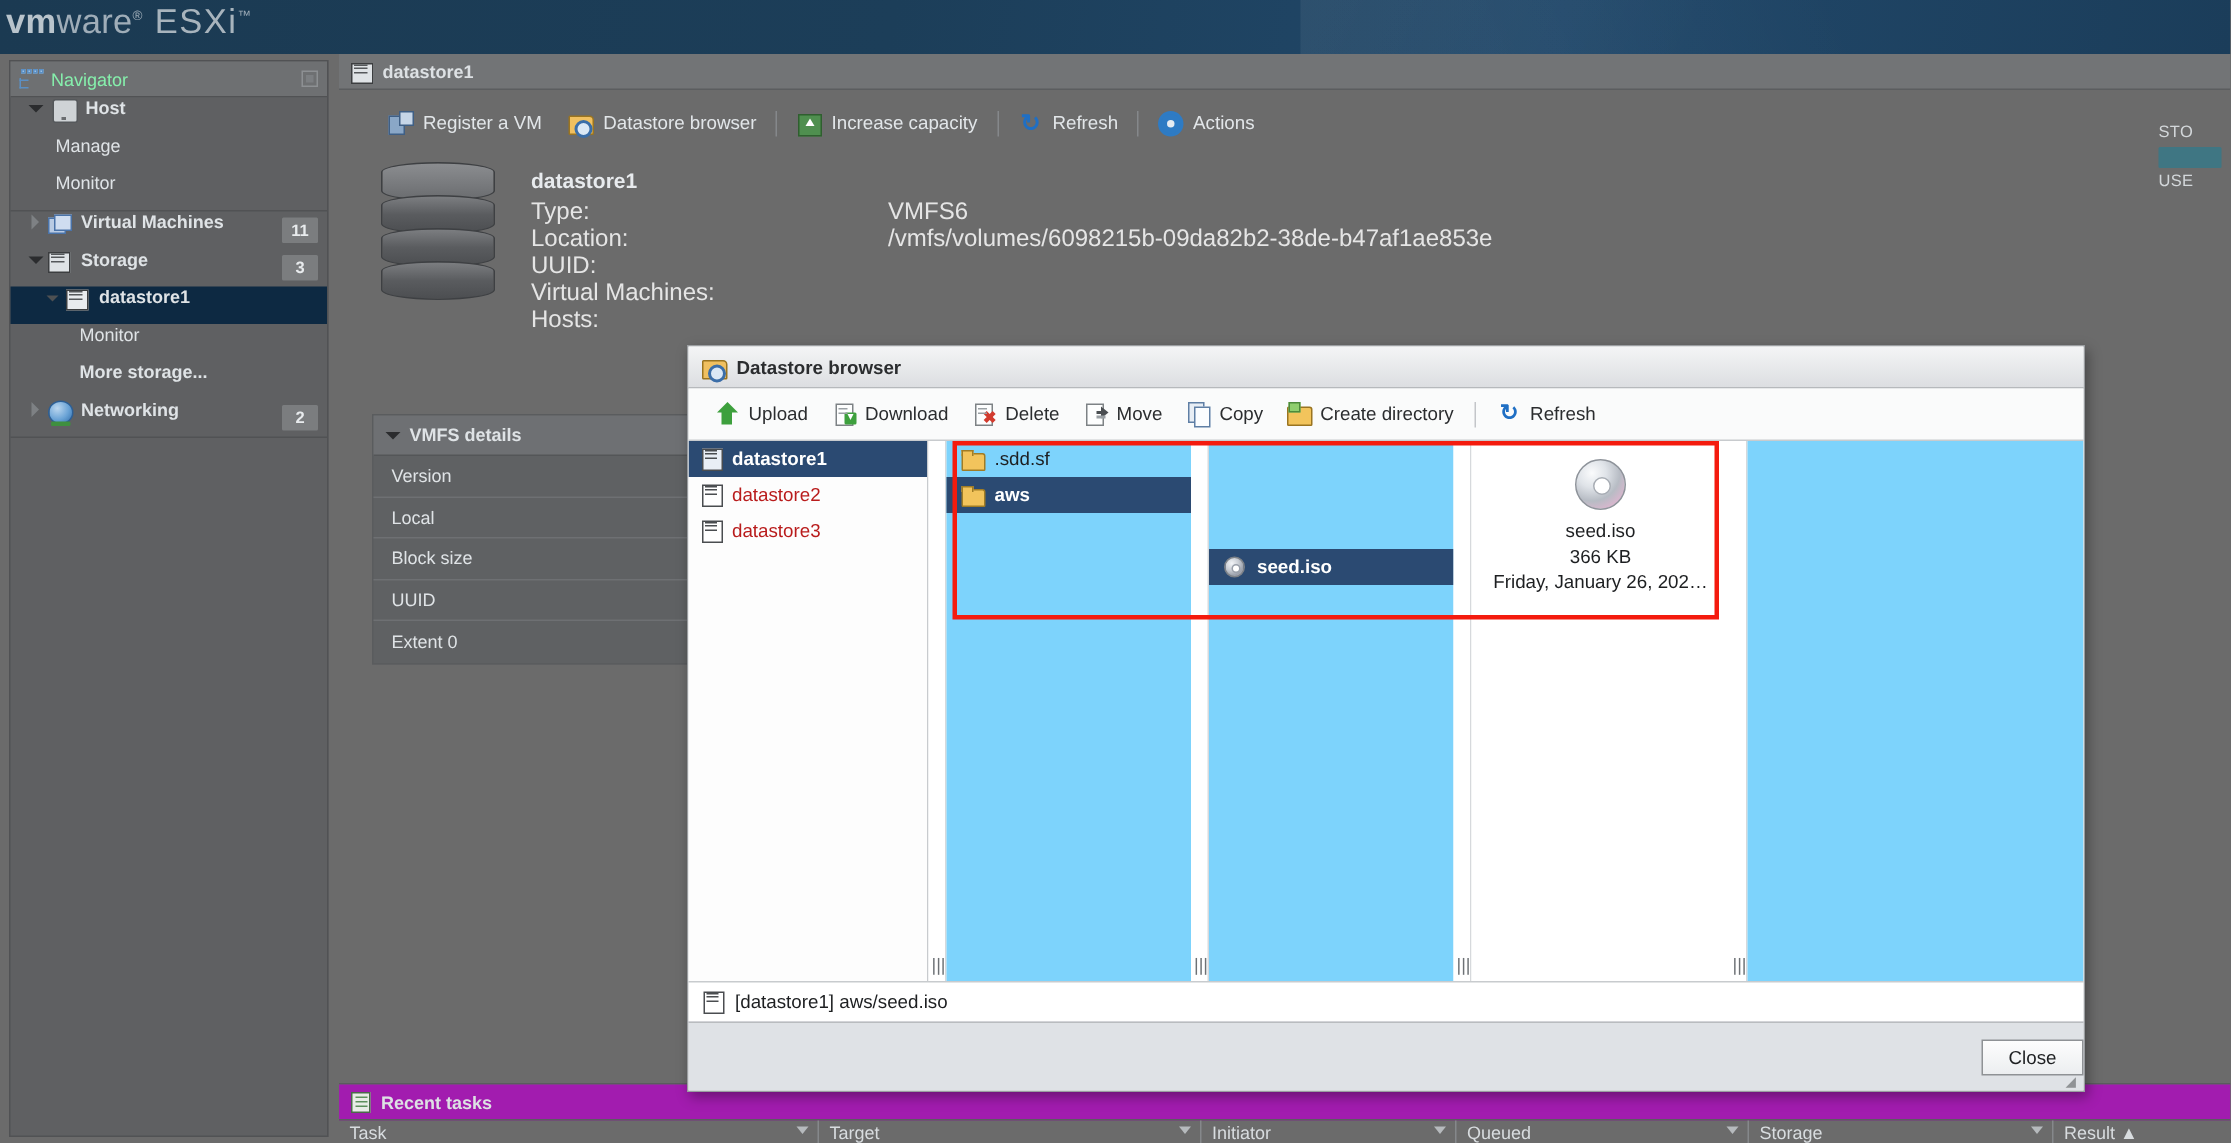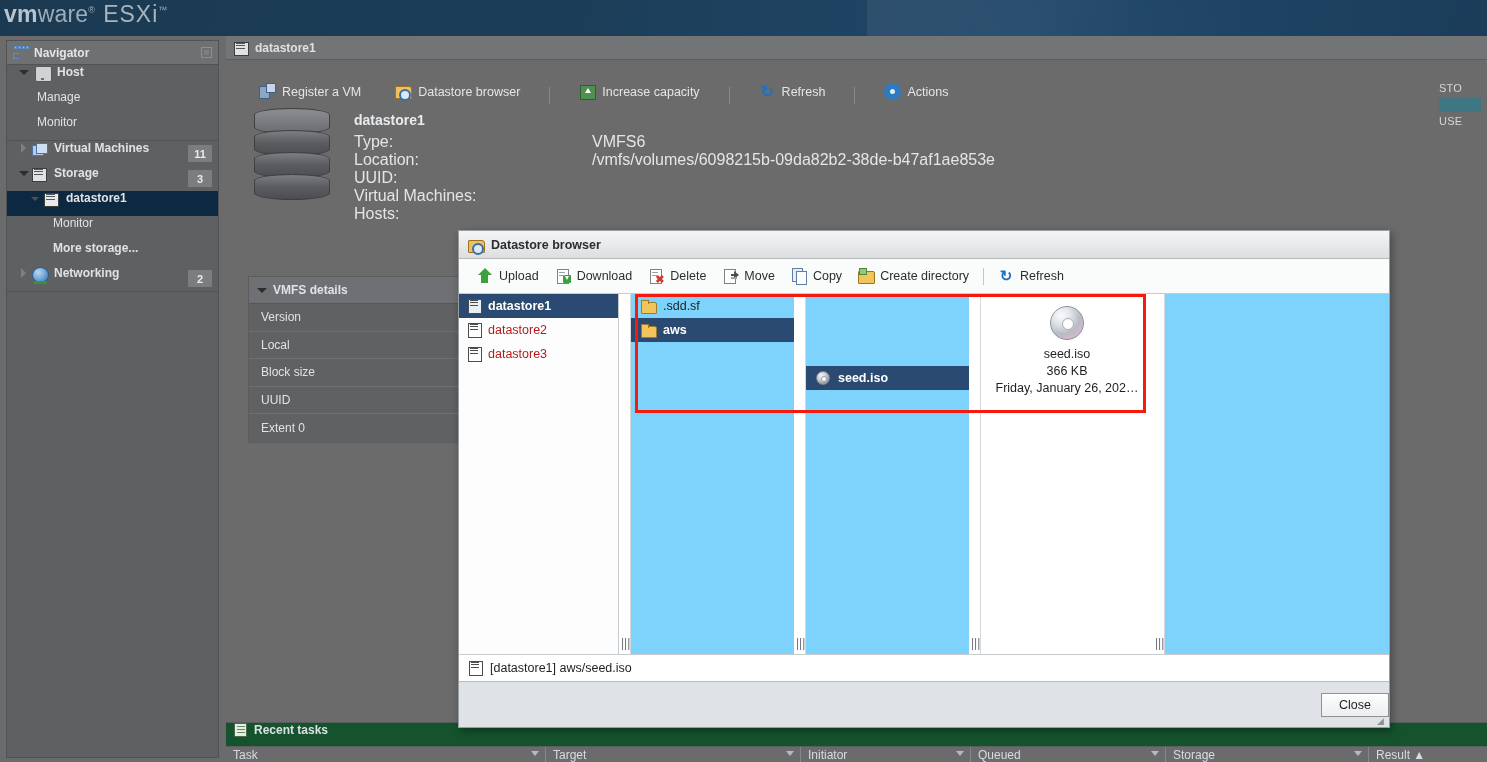--- a/index.html
+++ b/index.html
@@ -37,21 +37,21 @@
 
   
   .navigator {
     position: absolute; left: 6px; top: 4px; width: 213px; height: 718px;
     background: #5f6062; border: 1px solid #515254;
   }
   .nav-header {
     height: 24px; background: #6e7072; border-bottom: 1px solid #515254;
     display: flex; align-items: center; padding: 0 6px; position: relative;
   }
-  .nav-header-title { font-weight: bold; color: #e5e5e5; font-size: 12px; margin-left: 6px; }
+  .nav-header-title { font-weight: normal; color: #86efac; font-size: 12px; margin-left: 6px; }
   .nav-collapse {
     position: absolute; right: 6px; top: 6px; width: 11px; height: 11px;
     border: 1px solid #8d9093;
   }
   .nav-collapse:after { content:""; position:absolute; left:2px; top:2px; width:5px; height:5px; background:#7c7f82; }
   .nav-sect { border-bottom: 1px solid #515254; }
   .nav-row {
     height: 25px; display: flex; align-items: flex-start; position: relative;
     color: #dfe3e6; padding-left: 10px; cursor: default;
   }
@@ -117,21 +117,21 @@
   .content-header {
     height: 24px; background: #727476; border-bottom: 1px solid #5b5d5f;
     display: flex; align-items: center; padding-left: 8px;
   }
   .content-header .title { font-weight: bold; color: #dde1e4; margin-left: 7px; font-size: 12px; }
   .ch-icon { width:14px;height:14px;position:relative;flex:none; }
   .ch-icon:before{content:"";position:absolute;left:0;top:1px;width:13px;height:12px;border:1px solid #3c3e40;background:#dfe3e6;}
   .ch-icon:after{content:"";position:absolute;left:2px;top:4px;width:9px;height:1px;background:#55585b;box-shadow:0 3px 0 #55585b, 0 -2px 0 #55585b;}
 
   
-  .action-bar { height: 44px; display: flex; align-items: flex-end; padding-left: 24px; gap: 16px; }
+  .action-bar { height: 44px; display: flex; align-items: center; padding-left: 24px; gap: 0px; }
   .act {
     display: flex; align-items: center; gap: 6px; color: #e2e6e9; font-size: 12.5px;
     padding: 4px 9px; cursor: default; white-space: nowrap;
   }
   .act-sep { width: 1px; height: 17px; background: #85888b; margin: 0 4px; }
   .act .glyph { width: 17px; height: 17px; position: relative; flex: none; }
 
   .g-register:before{content:"";position:absolute;left:0;top:3px;width:9px;height:11px;background:#8aa7c7;border:1px solid #3f5f85;}
   .g-register:after{content:"";position:absolute;left:7px;top:0px;width:8px;height:8px;background:#c6d6e8;border:1px solid #3f5f85;}
   .g-browser:before{content:"";position:absolute;left:0;top:3px;width:15px;height:11px;background:#f0c060;border:1px solid #9a7420;border-radius:1px 3px 1px 1px;}
@@ -174,21 +174,21 @@
   
   .stowidget { position: absolute; right: 0; top: 46px; width: 48px; }
   .stowidget .lbl { font-size: 11px; color: #d3d7da; letter-spacing: .2px; }
   .stobar { width: 42px; height: 14px; background: #3f7683; margin: 4px 0 3px 0; border-radius: 1px; }
 
   
   .recent {
     position: absolute; left: 0; bottom: 0; width: 1261px; height: 40px;
     background: #6b6b6b; border-top: 1px solid #5a5c5e;
   }
-  .recent-hd { height: 24px; background: #14532d; display: flex; align-items: flex-start;
+  .recent-hd { height: 24px; background: #a21caf; display: flex; align-items: center;
     padding-left: 8px; border-bottom: 1px solid #5b5d5f; }
   .recent-hd .t { font-weight: bold; color: #dde1e4; margin-left: 7px; }
   .rt-icon{width:13px;height:14px;position:relative;flex:none;background:#e7ece6;border:1px solid #4a6b4a;}
   .rt-icon:after{content:"";position:absolute;left:2px;top:2px;width:8px;height:1px;background:#5c8f5c;box-shadow:0 3px 0 #5c8f5c,0 6px 0 #5c8f5c;}
   .rt-cols { display: flex; height: 16px; align-items: center; }
   .rt-col { position: relative; color: #d8dcdf; font-size: 12px; padding-left: 7px;
     border-right: 1px solid #85888b; height: 16px; line-height: 16px; }
   .rt-col .caret { position: absolute; right: 6px; top: 4px; width: 0; height: 0;
     border-left: 4px solid transparent; border-right: 4px solid transparent; border-top: 5px solid #b6babd; }
 

